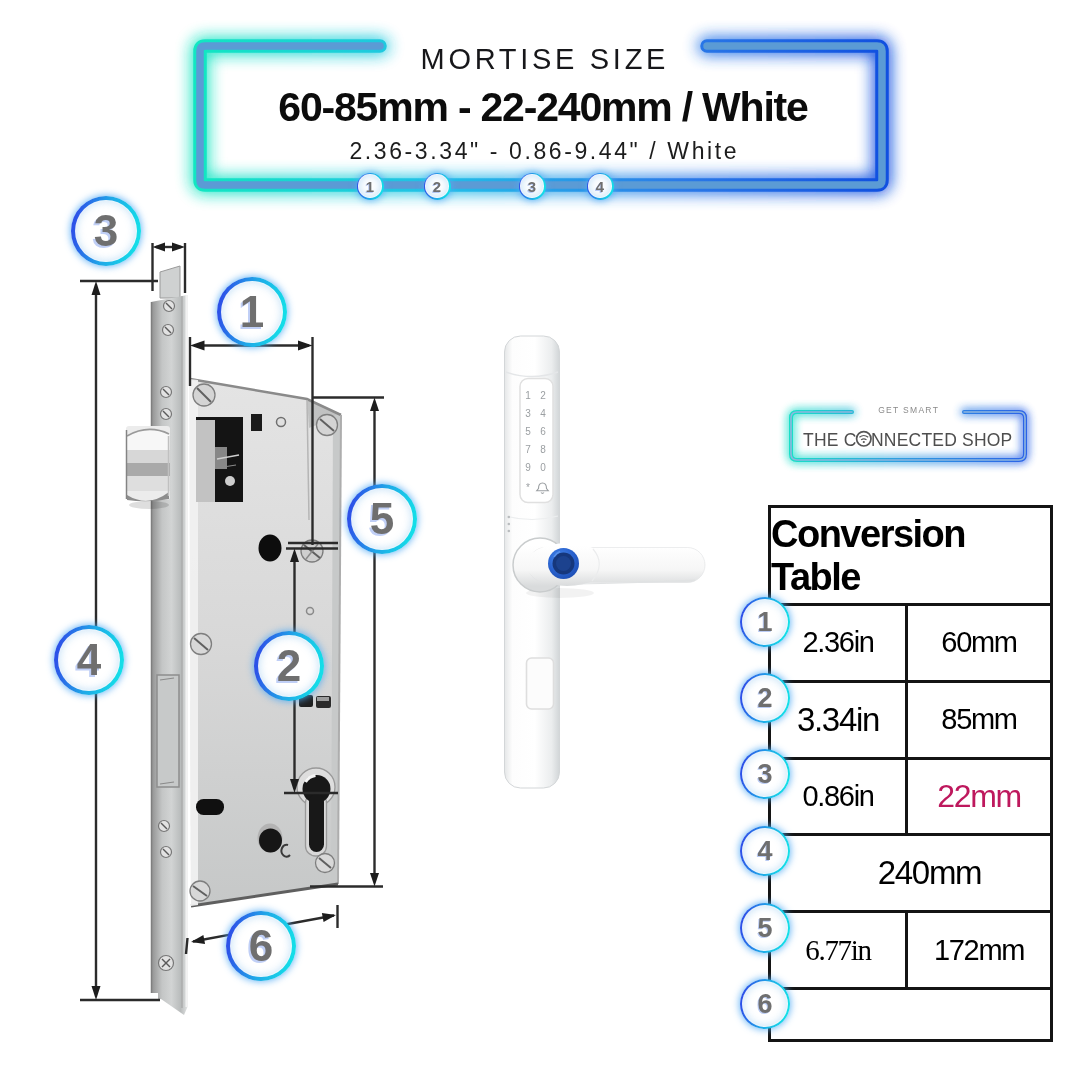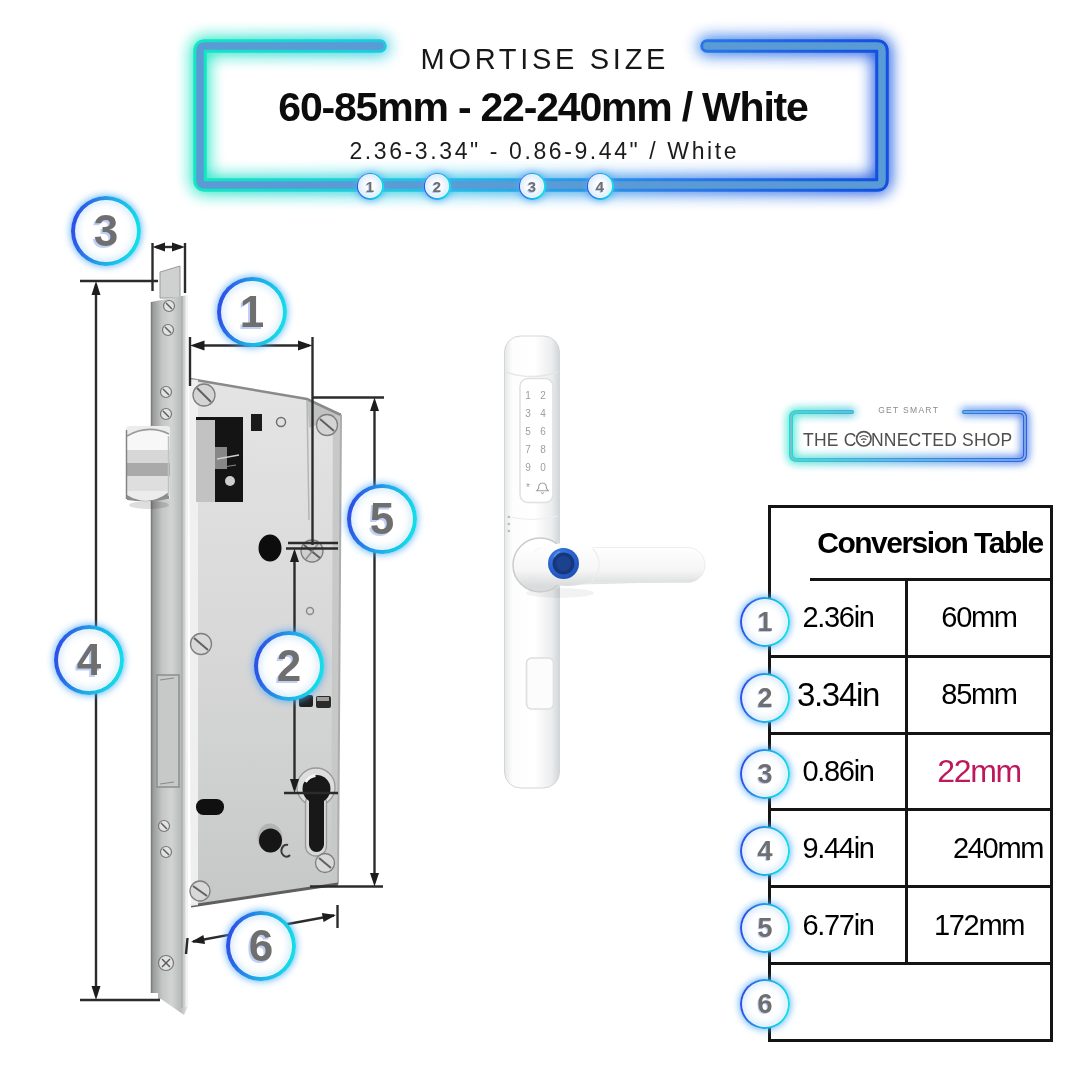--- a/index.html
+++ b/index.html
@@ -326,44 +326,43 @@
 <div class="abs" style="left:200px;top:45px;width:686px;text-align:center;font-size:29px;letter-spacing:3.7px;font-weight:400;color:#17171a;line-height:1;white-space:nowrap;text-indent:3.7px;">MORTISE SIZE</div>
 
 <div class="abs" style="left:200px;top:87px;width:686px;text-align:center;font-size:41px;letter-spacing:-1.2px;font-weight:bold;color:#0c0c0c;line-height:1;white-space:nowrap;">60-85mm - 22-240mm / White</div>
 
 <div class="abs" style="left:200px;top:140px;width:686px;text-align:center;font-size:23px;letter-spacing:2.6px;color:#1c1c1c;line-height:1;white-space:nowrap;text-indent:2.6px;">2.36-3.34" - 0.86-9.44" / White</div>
 
 <div class="abs" style="left:791px;top:406px;width:234px;text-align:center;font-size:8.5px;letter-spacing:1.3px;font-weight:400;color:#8a8a8a;line-height:1;white-space:nowrap;text-indent:1.3px;">GET SMART</div>
 
 <div class="abs" style="left:768px;top:505px;width:285px;height:537px;border:3px solid #141414;box-sizing:border-box;">
 
-  <div style="height:73px;border-bottom:3px solid #141414;display:flex;align-items:center;justify-content:center;font-size:30px;font-weight:bold;letter-spacing:-1.5px;color:#000;box-sizing:border-box;margin-left:39px;">Conversion Table</div>
+  <div style="height:98px;border-bottom:3px solid #141414;display:flex;align-items:center;justify-content:center;font-size:38px;font-weight:bold;letter-spacing:-1.5px;color:#000;box-sizing:border-box;">Conversion Table</div>
 
   <div style="height:76.8px;border-bottom:3px solid #141414;display:flex;box-sizing:border-box;">
     <div style="width:137px;border-right:3px solid #141414;display:flex;align-items:center;justify-content:center;font-size:29px;letter-spacing:-1.3px;color:#000;box-sizing:border-box;">2.36in</div>
     <div style="flex:1;display:flex;align-items:center;justify-content:center;font-size:29px;letter-spacing:-1.3px;color:#000;">60mm</div>
   </div>
 
   <div style="height:76.8px;border-bottom:3px solid #141414;display:flex;box-sizing:border-box;">
     <div style="width:137px;border-right:3px solid #141414;display:flex;align-items:center;justify-content:center;font-size:33px;letter-spacing:-1.3px;color:#000;box-sizing:border-box;">3.34in</div>
     <div style="flex:1;display:flex;align-items:center;justify-content:center;font-size:29px;letter-spacing:-1.3px;color:#000;">85mm</div>
   </div>
 
   <div style="height:76.8px;border-bottom:3px solid #141414;display:flex;box-sizing:border-box;">
     <div style="width:137px;border-right:3px solid #141414;display:flex;align-items:center;justify-content:center;font-size:29px;letter-spacing:-1.3px;color:#000;box-sizing:border-box;">0.86in</div>
     <div style="flex:1;display:flex;align-items:center;justify-content:center;font-size:32px;letter-spacing:-1.3px;color:#be185d;">22mm</div>
   </div>
 
   <div style="height:76.8px;border-bottom:3px solid #141414;display:flex;box-sizing:border-box;">
-    <div style="width:137px;border-right:3px solid #141414;display:flex;align-items:center;justify-content:center;font-size:29px;letter-spacing:-1.3px;color:#000;box-sizing:border-box;">9.44in</div>
-    <div style="flex:1;display:flex;align-items:center;justify-content:center;font-size:29px;letter-spacing:-1.3px;color:#000;padding-left:38px;">240mm</div>
+    <div style="flex:1;display:flex;align-items:center;justify-content:center;font-size:33px;letter-spacing:-1.3px;color:#000;padding-left:38px;">240mm</div>
   </div>
 
   <div style="height:76.8px;border-bottom:3px solid #141414;display:flex;box-sizing:border-box;">
-    <div style="width:137px;border-right:3px solid #141414;display:flex;align-items:center;justify-content:center;font-size:29px;letter-spacing:-1.3px;color:#000;box-sizing:border-box;">6.77in</div>
+    <div style="width:137px;border-right:3px solid #141414;display:flex;align-items:center;justify-content:center;font-size:29px;letter-spacing:-1.3px;color:#000;box-sizing:border-box;font-family:Liberation Serif, serif;">6.77in</div>
     <div style="flex:1;display:flex;align-items:center;justify-content:center;font-size:29px;letter-spacing:-1.3px;color:#000;">172mm</div>
   </div>
 
 </div>
 
 <div class="nc ncbig" style="left:71px;top:196px;">
     <div class="in">
       <span>3</span>
     </div>
   </div>

